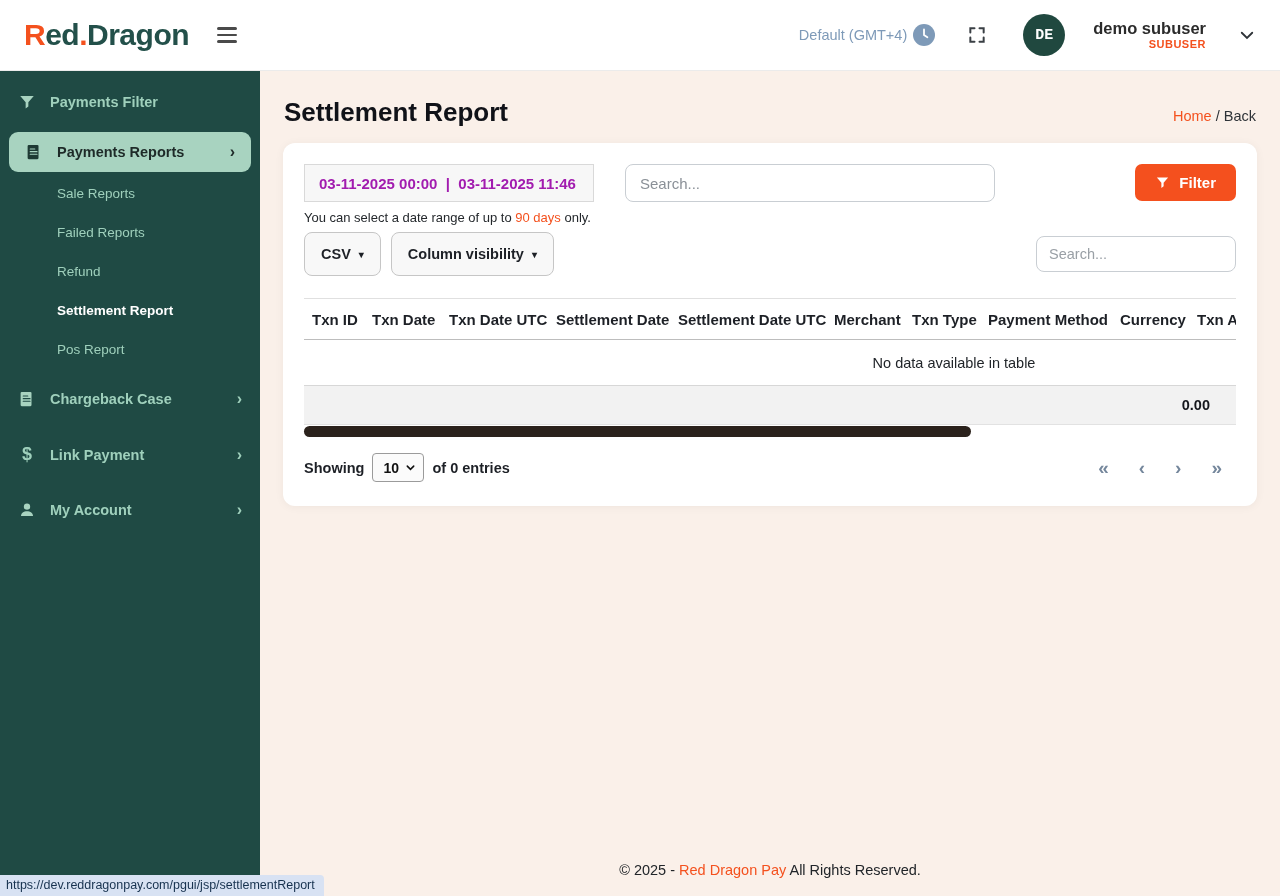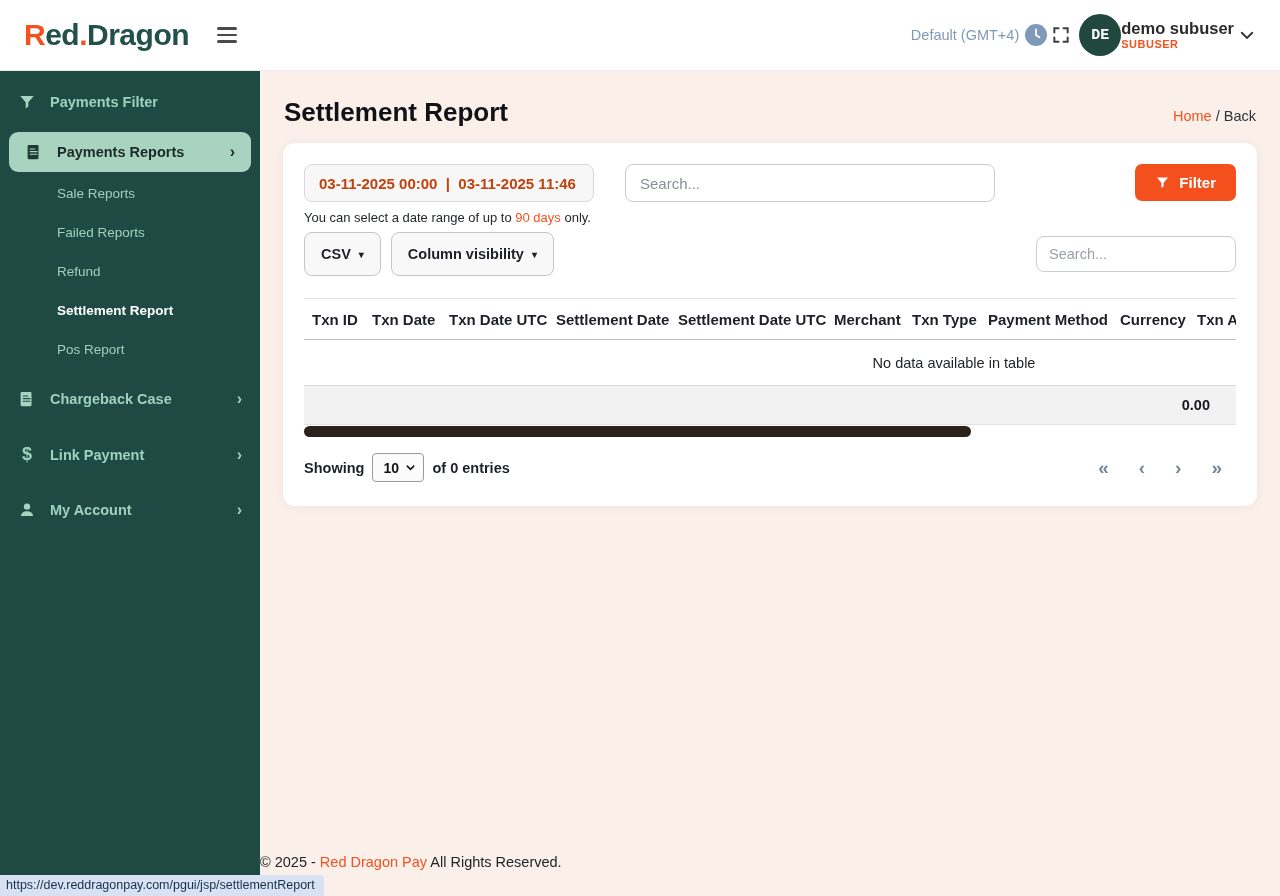--- a/index.html
+++ b/index.html
@@ -13,21 +13,21 @@
   
   .topbar {
     height:71px; background:#ffffff; border-bottom:1px solid #ebebeb;
     display:flex; align-items:center; padding:0 24px;
   }
   .logo { font-size:30px; font-weight:700; letter-spacing:-0.5px; color:#23504a; display:flex; align-items:baseline; cursor:pointer; }
   .logo .lg-r { color:#f4511e; }
   .logo .lg-dot { color:#f4511e; }
   .hamburger { margin-left:24px; display:flex; flex-direction:column; gap:4px; cursor:pointer; padding:4px; }
   .hamburger span { display:block; width:20px; height:2.5px; background:#4a4a4a; border-radius:2px; }
-  .topbar-right { margin-left:auto; display:flex; align-items:center; gap:0; }
+  .topbar-right { margin-left:auto; display:flex; align-items:center; gap:28px;text-align:right; }
   .tz { display:flex; align-items:center; gap:6px; color:#7e9ab8; font-size:14.5px; cursor:pointer; }
   .fs-btn { cursor:pointer; display:flex; align-items:center; margin-left:4px; }
   .avatar {
     width:42px; height:42px; border-radius:50%; background:#20483f; color:#fff;
     display:flex; align-items:center; justify-content:center; font-size:15px; font-weight:700; margin-left:8px;font-family:Liberation Mono, monospace;
   }
   .user-meta { line-height:1.15; }
   .user-name { font-size:16.5px; font-weight:600; color:#2b2b2b; }
   .user-role { font-size:11px; font-weight:700; color:#f4511e; letter-spacing:0.5px; }
   .caret-down { margin-left:4px; cursor:pointer; display:flex; }
@@ -63,22 +63,22 @@
   .breadcrumb { margin-left:auto; font-size:14.5px; color:#2e3338; }
   .breadcrumb .bc-home { color:#f4511e; cursor:pointer; }
 
   .card {
     background:#ffffff; border-radius:12px; margin:15px 23px 0 23px;
     box-shadow:0 1px 10px rgba(0,0,0,0.05); padding:21px 21px 24px 21px;
   }
   .filters-row { display:flex; align-items:flex-start; }
   .date-col { width:290px; }
   .date-input {
-    width:290px; height:38px; background:#f7f7f7; border:1px solid #d9d9d9; border-radius:8px;
-    font-family:"Liberation Sans", sans-serif; font-size:15px; font-weight:600; color:#c2410c;
+    width:290px; height:38px; background:#f7f7f7; border:1px solid #d9d9d9; border-radius:0;
+    font-family:"Liberation Sans", sans-serif; font-size:15px; font-weight:600; color:#a21caf;
     padding:0 14px; outline:none;
   }
   .date-note { font-size:13px; color:#24282c; margin-top:8px; white-space:nowrap; }
   .date-note .hl { color:#f4511e; }
   .search-col { margin-left:31px; width:370px; }
   .search-input {
     width:100%; height:38px; background:#fff; border:1px solid #c9ced3; border-radius:8px;
     font-family:"Liberation Sans", sans-serif; font-size:15px; color:#33393f; padding:0 14px; outline:none;
   }
   .search-input::placeholder { color:#8a9097; }
@@ -133,21 +133,21 @@
   .showing { display:flex; align-items:center; gap:8px; font-size:14.5px; font-weight:600; color:#1d2026; }
   .page-size {
     height:29px; min-width:52px; background:#fbfbfb; border:1px solid #9b9b9b; border-radius:4px;
     display:flex; align-items:center; justify-content:space-between; padding:0 7px 0 10px;
     font-size:14px; color:#111; cursor:pointer; gap:6px;
   }
   .pager { margin-left:auto; display:flex; align-items:center; gap:30px; padding-right:14px; }
   .pg-btn { color:#75879c; font-size:19px; font-weight:700; cursor:pointer; line-height:1; }
 
   .main-footer {
-    position:absolute; left:0; right:0; bottom:26px; 
+    position:absolute; left:0; right:0; bottom:18px; text-align:center;
     font-size:14.5px; color:#212529;
   }
   .main-footer .brand { color:#f4511e; cursor:pointer; }
 
   .status-bar {
     position:fixed; left:0; bottom:0; background:#d8e2f3; color:#17324f;
     font-size:12.5px; padding:3px 9px 4px 6px; border-top-right-radius:4px; white-space:nowrap;
   }
 </style>
 </head>

